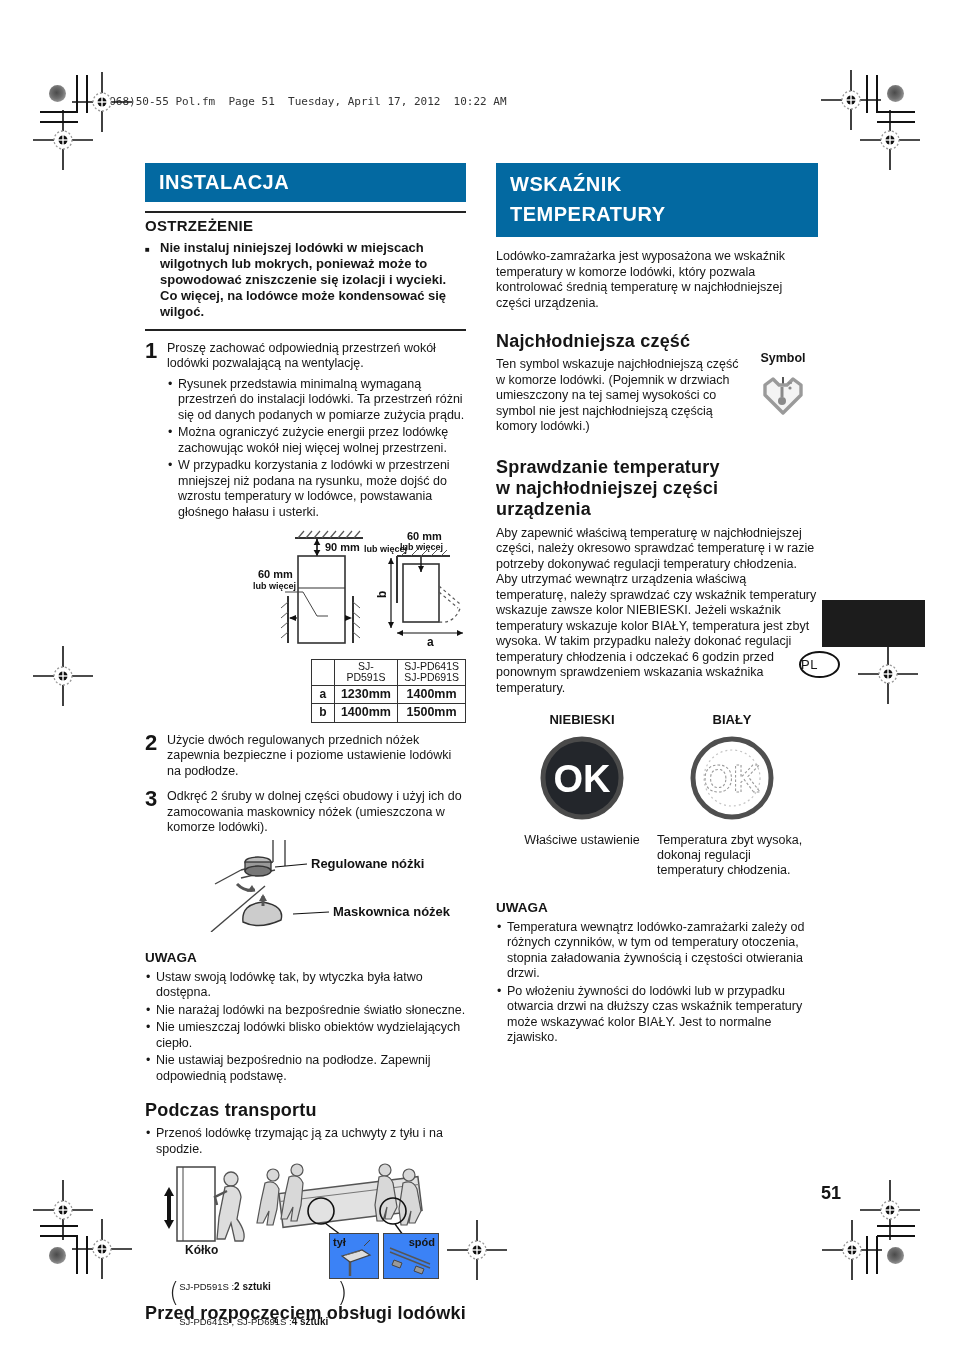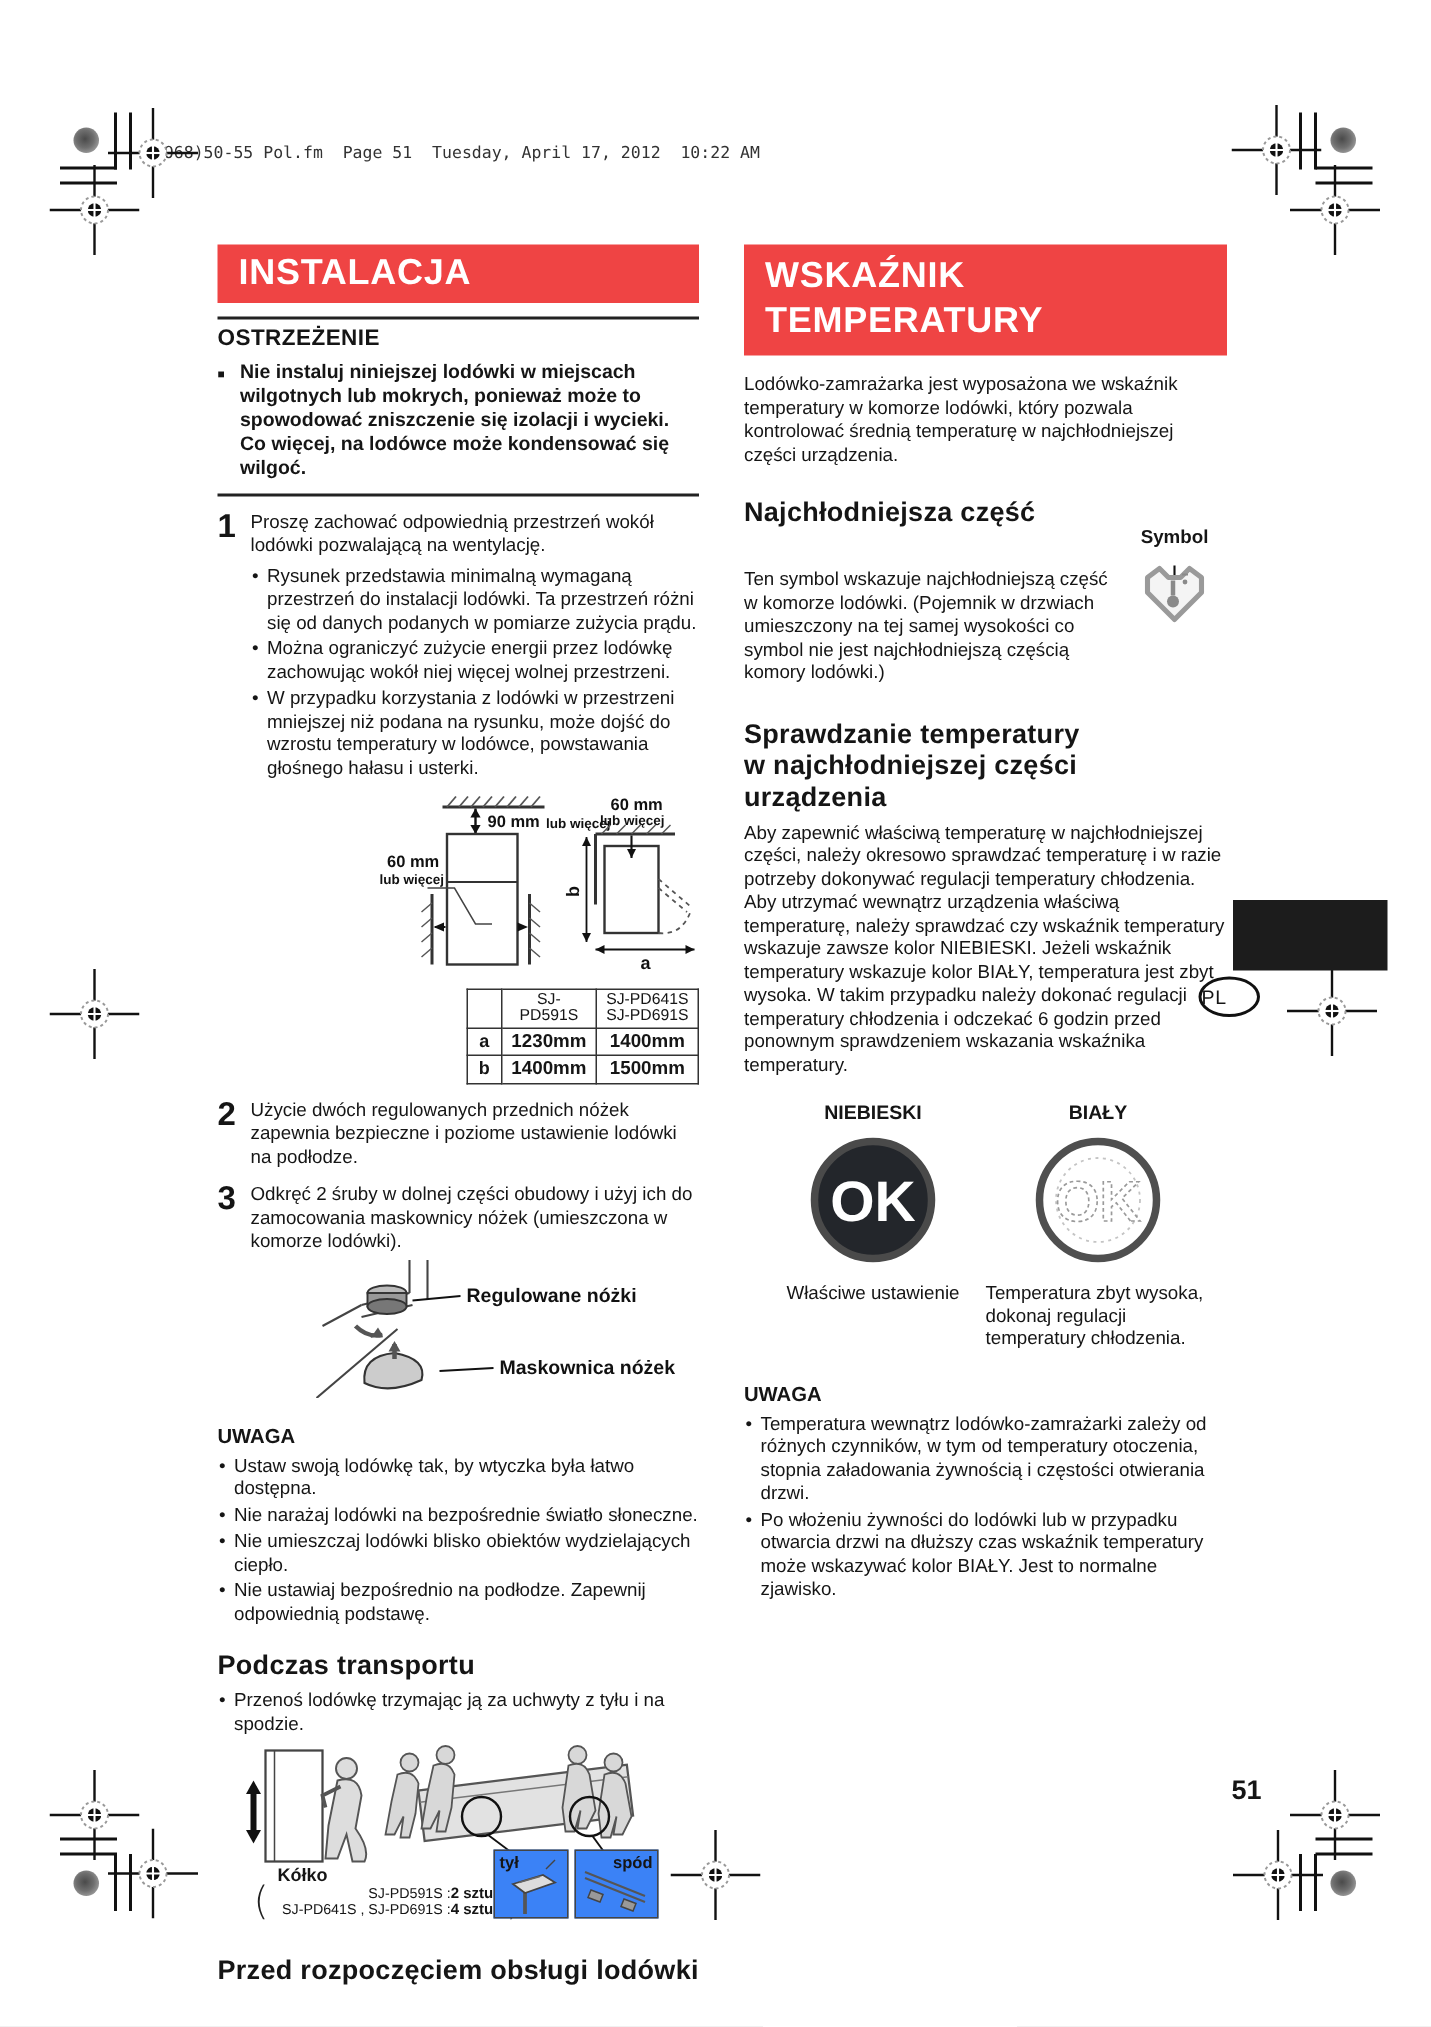--- a/index.html
+++ b/index.html
@@ -14,21 +14,21 @@
   .trimline{position:absolute;background:#111;}
   .side-tab{position:absolute;left:822px;top:600px;width:103px;height:47px;background:#1c1c1c;}
   .pl-badge{position:absolute;left:799px;top:651px;width:37px;height:23px;border:2px solid #111;
             border-radius:50%;display:flex;align-items:center;justify-content:flex-start;
             font-weight:normal;font-size:13px;letter-spacing:.5px;}
   .pagenum{position:absolute;left:821px;top:1183px;font-weight:bold;font-size:18px;}
   
   .col{position:absolute;top:163px;font-size:12.5px;line-height:15.5px;}
   .col-left{left:145px;width:321px;}
   .col-right{left:496px;width:322px;}
-  .banner{background:#ef4444;color:#fff;font-weight:bold;font-size:24px;letter-spacing:.5px;
+  .banner{background:#0369a1;color:#fff;font-weight:bold;font-size:20px;letter-spacing:.5px;
           padding:4px 0 5px 14px;line-height:30px;}
   .hr{border:none;border-top:2px solid #222;margin:9px 0 5px 0;}
   .warn-head{font-weight:bold;font-size:15px;margin:3px 0 6px 0;letter-spacing:.3px;}
   .warn-text{font-weight:bold;font-size:13px;line-height:16px;position:relative;padding-left:15px;}
   .warn-text::before{content:"■";position:absolute;left:0;top:2px;font-size:8px;}
   .step{display:flex;margin-top:10px;}
   .step .num{width:22px;font-size:22px;font-weight:bold;line-height:20px;flex:none;}
   .step .stext{flex:1;}
   .blist{margin-top:5px;}
   .b-item{position:relative;padding-left:11px;margin-top:2px;}
@@ -39,32 +39,32 @@
   .dimtable{border-collapse:collapse;margin:6px 0 0 166px;}
   .dimtable td,.dimtable th{border:1.6px solid #333;text-align:center;vertical-align:middle;padding:1px 4px;}
   .dimtable th{font-weight:normal;font-size:10.5px;line-height:11.5px;white-space:pre-line;}
   .dimtable .rowlab{font-weight:bold;font-size:12px;width:16px;}
   .dimtable .val{font-weight:bold;font-size:12.5px;}
   
   .transport{position:relative;height:128px;margin-top:6px;}
   .t-label{position:absolute;font-weight:bold;font-size:12px;}
   .models{position:absolute;left:24px;top:94px;display:flex;align-items:center;font-size:9.5px;line-height:11px;}
   .models .paren{font-size:26px;font-weight:300;line-height:22px;font-family:"DejaVu Sans",sans-serif;color:#222;}
-  .models .mrow{display:flex;width:158px;justify-content:flex-end;}
+  .models .mrow{display:flex;width:158px;justify-content:flex-start;margin-top:24px;}
   .models b{font-size:10px;}
   .minibox{position:absolute;top:70px;height:44px;border:1.5px solid #444;background:#3b82f6;}
   .minibox .bl{position:absolute;font-weight:bold;font-size:11px;top:1px;}
   
   .ind-wrap{display:flex;justify-content:center;margin-top:16px;}
   .ind{width:150px;text-align:center;}
   .ind .lab{font-weight:bold;font-size:13px;margin-bottom:8px;}
   .ind .cap{font-size:12.5px;line-height:15px;margin-top:9px;text-align:left;}
   .ind .cap.center{text-align:center;}
   .coldest-row{display:flex;gap:8px;}
-  .coldest-row .ctext{width:248px;margin-top:22px;}
+  .coldest-row .ctext{width:248px;}
   .symbolcol{width:62px;text-align:center;}
   .symbolcol .slab{font-weight:bold;font-size:12.5px;}
 </style>
 </head>
 <body>
 
 <div class="page">
 
   <div class="headerline">(BO68)50-55 Pol.fm  Page 51  Tuesday, April 17, 2012  10:22 AM</div>
 

